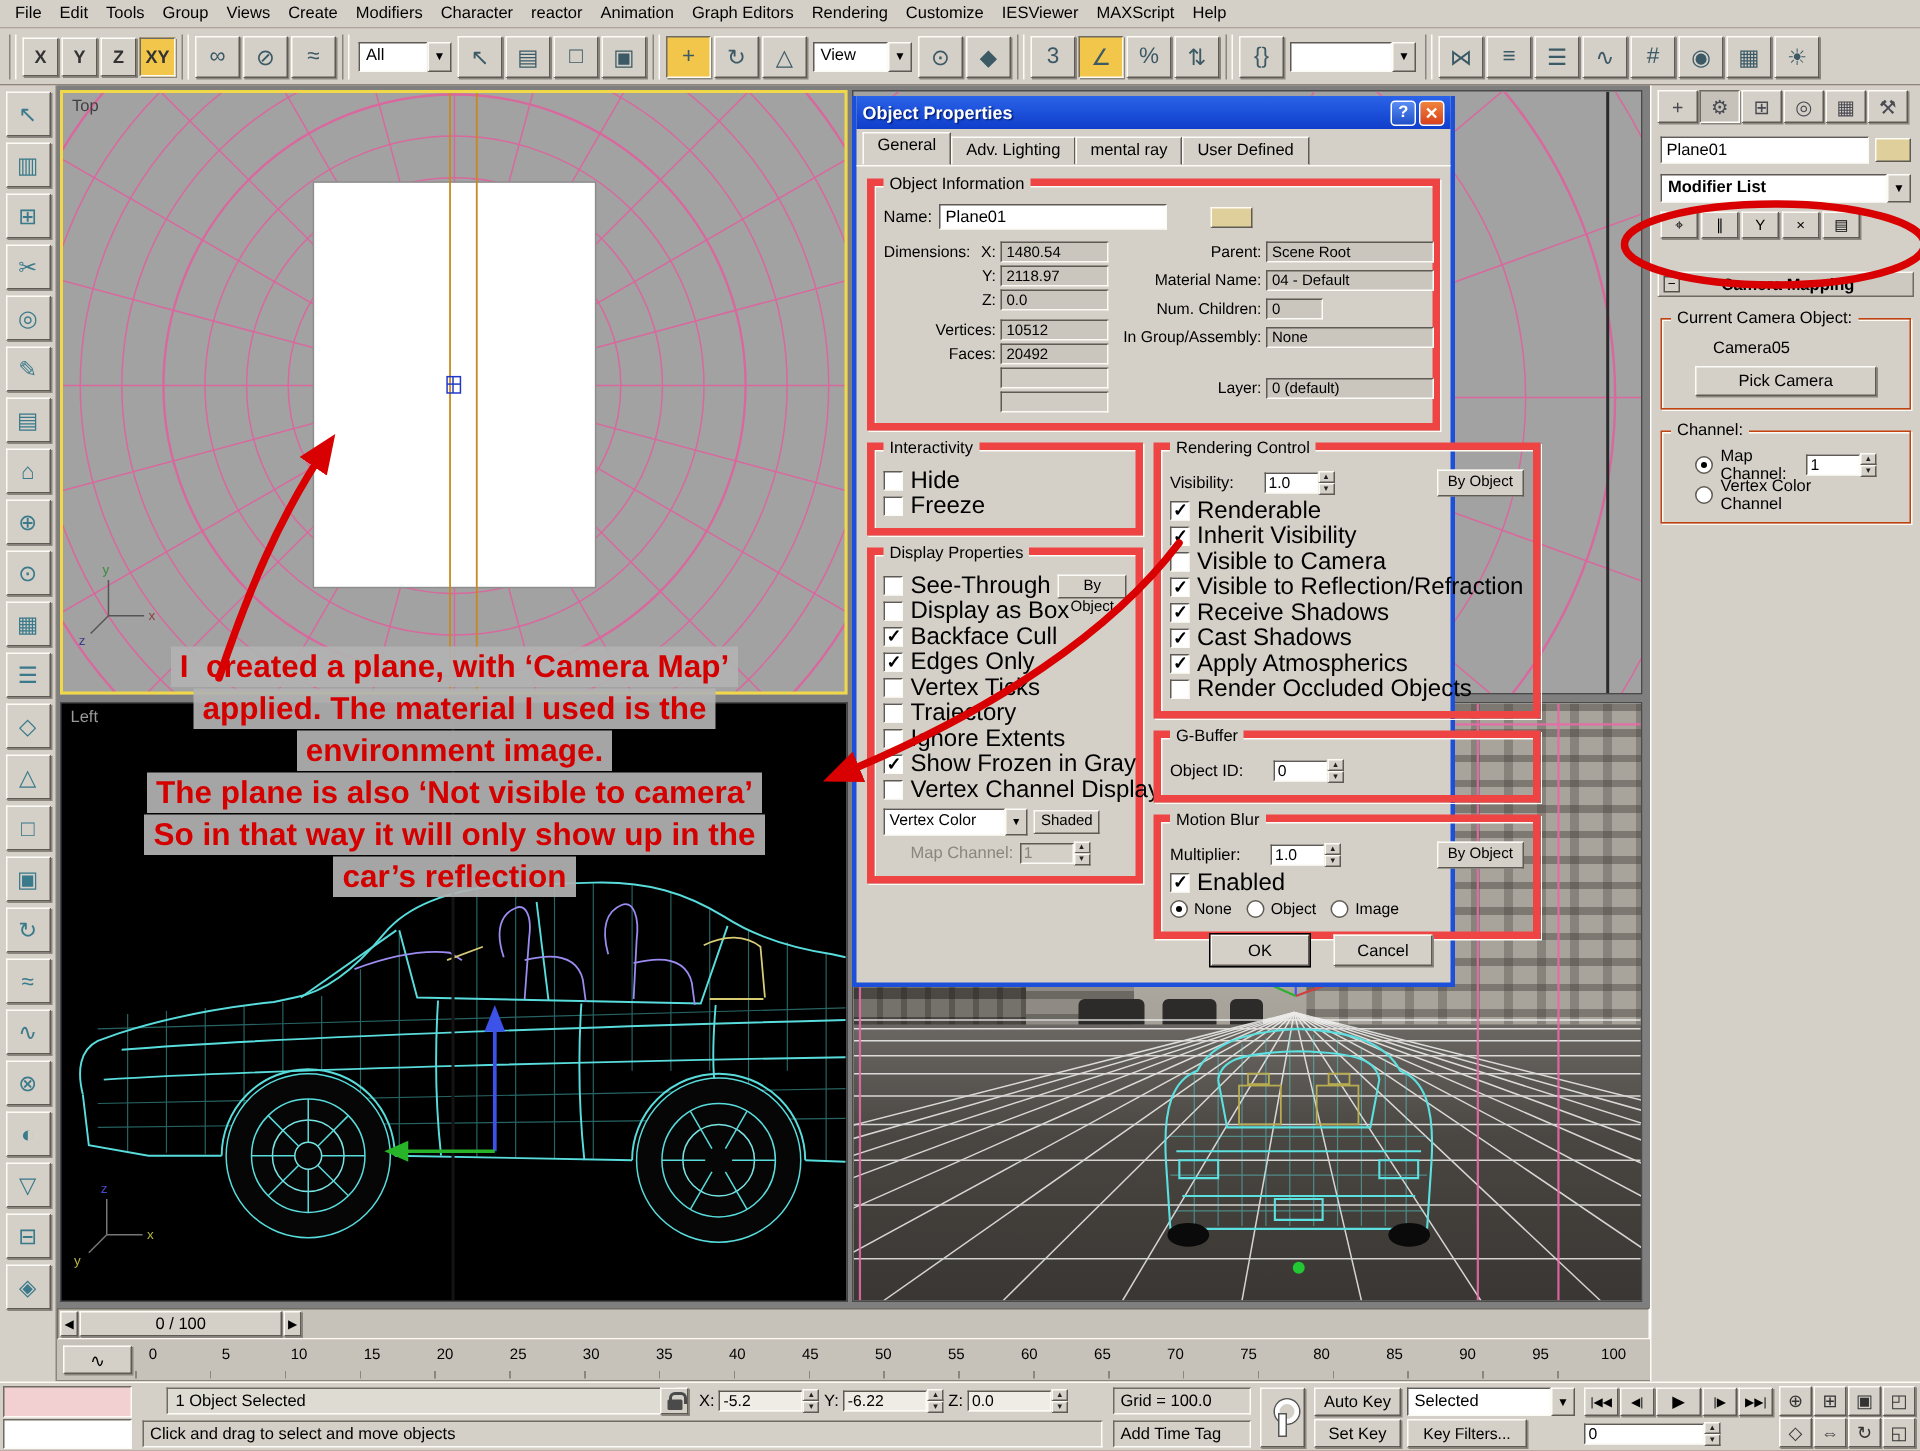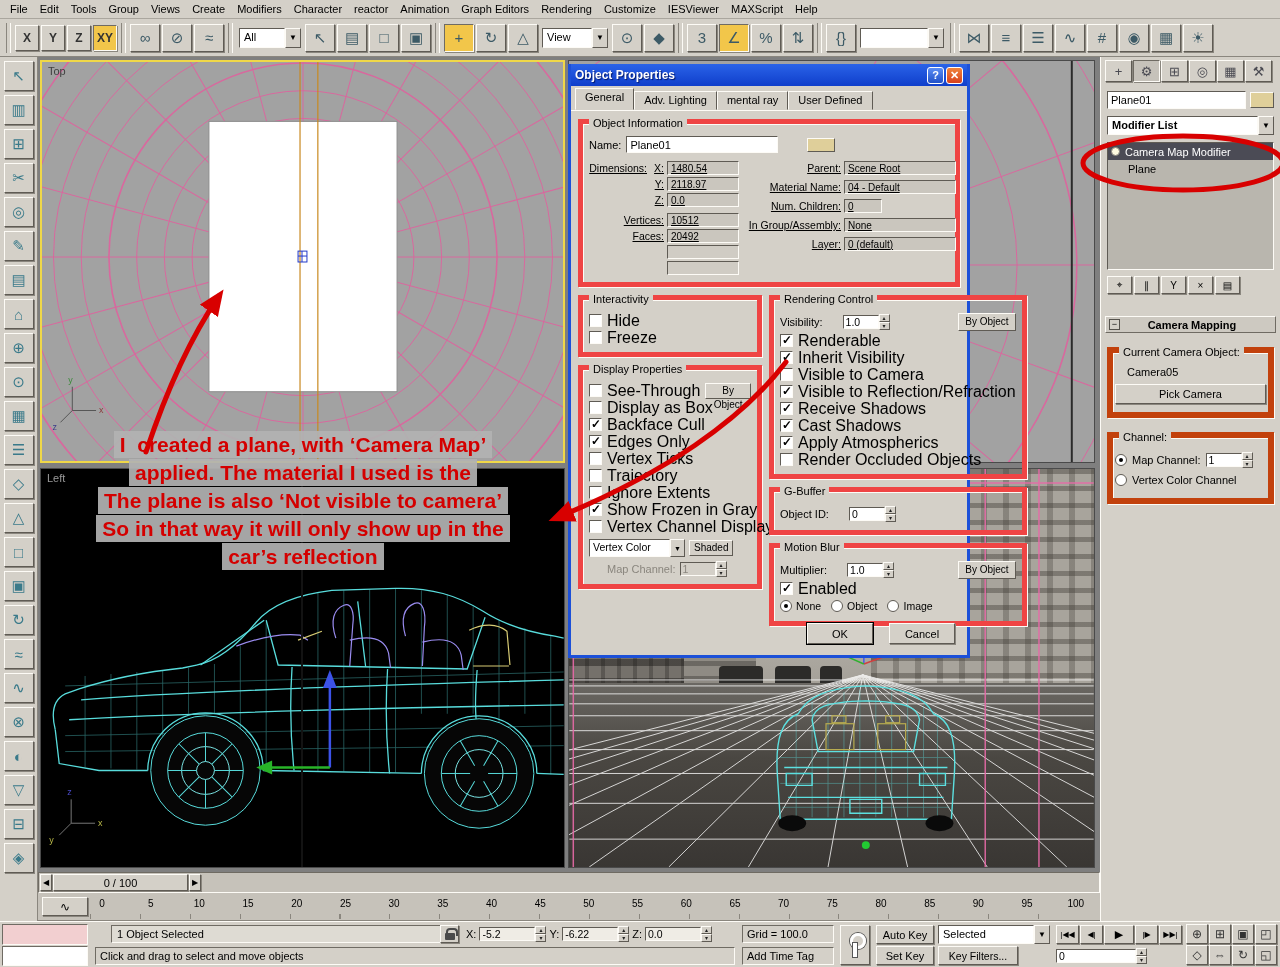--- a/index.html
+++ b/index.html
@@ -70,21 +70,21 @@
 .dlg-btn.close{background:linear-gradient(180deg,#f0843c,#d8401c);}
 .dlg-tabs{display:flex;align-items:flex-end;height:22px;padding-left:4px;margin-top:2px;}
 .tab{border:1px solid;border-color:#fdfbf6 #5f5b54 #d4d0c8 #fdfbf6;padding:2px 9px 3px;background:#d4d0c8;height:19px;position:relative;}
 .tab.on{height:22px;z-index:2;font-weight:normal;border-bottom-color:#d4d0c8;}
 .dlg-body{position:absolute;left:0;top:46px;right:0;bottom:0;border-top:1px solid #fdfbf6;padding:4px 7px;}
 .grp{position:relative;border:5px solid #ef4444;box-shadow:1px 1px 0 #fdfbf6,inset 1px 1px 0 #fdfbf6;margin-top:8px;padding:12px 6px 6px;}
 .grp-lbl{position:absolute;top:-7px;left:6px;background:#d4d0c8;padding:0 4px;font-size:11px;white-space:nowrap;}
 .oi-name-row{display:flex;align-items:center;gap:5px;margin-bottom:7px;}
 .oi-name{width:152px;}
 .swatch{width:28px;height:14px;background:#dfcf9a;border:1px solid;border-color:#fdfbf6 #5f5b54 #5f5b54 #fdfbf6;margin-left:24px;}
-.oi-cols{display:flex;gap:6px;text-decoration:underline;}
+.oi-cols{display:flex;gap:6px;}
 .oi-left{width:168px;}
 .oi-right{flex:1;}
 .oirow{display:flex;align-items:center;gap:3px;height:16px;}
 .l1{width:58px;text-align:right;font-size:10.5px;}
 .l2{width:14px;text-align:right;font-size:10.5px;}
 .lw{width:75px;text-align:right;font-size:10.5px;}
 .rl{width:96px;text-align:right;font-size:10.5px;}
 .rof{width:72px;}
 .rof.wide{width:112px;}
 .rof.tiny{width:38px;}
@@ -131,21 +131,21 @@
 #cp-stack{margin:7px 6px 0;height:128px;background:#b9b6ae;border:1px solid;border-color:#5f5b54 #fdfbf6 #fdfbf6 #5f5b54;overflow:hidden;}
 .stack-row{display:flex;align-items:center;gap:5px;height:17px;padding:0 3px;}
 .stack-row.sel{background:#4b4b55;color:#fff;}
 .stack-row .bulb{width:9px;height:9px;border-radius:50%;background:#fffbe0;border:1px solid #88847c;flex:none;}
 .stack-row.base{padding-left:20px;}
 #cp-stacktools{display:flex;gap:2px;margin:6px 6px 0;}
 #cp-stacktools .btn{width:25px;height:18px;font-size:10px;display:flex;align-items:center;justify-content:center;}
 .rollout-bar{display:flex;align-items:center;margin:22px 4px 0;height:17px;background:#cdc9c1;border:1px solid;border-color:#fdfbf6 #6f6b63 #6f6b63 #fdfbf6;position:relative;}
 .rollout-bar .minus{width:11px;height:11px;border:1px solid #55524c;font-size:9px;line-height:9px;text-align:center;margin:0 3px;background:#d4d0c8;}
 .rollout-bar .rtitle{flex:1;text-align:center;font-weight:bold;margin-right:14px;}
-.cp-grp{position:relative;border:6px solid #c2410c;box-shadow:1px 1px 0 #fdfbf6,inset 1px 1px 0 #fdfbf6;margin:14px 6px 0;padding:12px 2px 8px;}
+.cp-grp{position:relative;border:1px solid #c2410c;box-shadow:1px 1px 0 #fdfbf6,inset 1px 1px 0 #fdfbf6;margin:14px 6px 0;padding:12px 22px 8px;}
 #cp-camname{padding:1px 0 6px 12px;}
 #cp-pickcam{width:100%;height:20px;}
 .cp-rad-row{display:flex;align-items:center;gap:5px;height:20px;}
 
 
 #track-bar{position:absolute;left:38px;top:872px;width:1062px;height:21px;background:#c6c2ba;border:1px solid;border-color:#6f6b63 #fdfbf6 #fdfbf6 #6f6b63;}
 #tb-left-arrow,#tb-right-arrow{position:absolute;top:1px;width:12px;height:17px;font-size:8px;display:flex;align-items:center;justify-content:center;}
 #tb-left-arrow{left:1px;}
 #tb-right-arrow{left:150px;}
 #tb-handle{position:absolute;left:14px;top:1px;width:135px;height:17px;display:flex;align-items:center;justify-content:center;}
@@ -571,20 +571,23 @@
   </div>
 
   <div id="annotation">
       <div class="ann-row">
         <span class="ann-chip">I  created a plane, with ‘Camera Map’</span>
       </div>
       <div class="ann-row">
         <span class="ann-chip">applied. The material I used is the</span>
       </div>
       <div class="ann-row">
+        <span class="ann-chip">environment image.</span>
+      </div>
+      <div class="ann-row">
         <span class="ann-chip">The plane is also ‘Not visible to camera’</span>
       </div>
       <div class="ann-row">
         <span class="ann-chip">So in that way it will only show up in the</span>
       </div>
       <div class="ann-row">
         <span class="ann-chip">car’s reflection</span>
       </div>
     </div>
 
@@ -677,21 +680,21 @@
                 <span class="rofield rof tiny">
                   <span>0</span>
                 </span>
               </div>
             <div class="oirow" style="margin-top:3px;">
                 <span class="rl">In Group/Assembly:</span>
                 <span class="rofield rof wide">
                   <span>None</span>
                 </span>
               </div>
-            <div class="oirow" style="margin-top:3px;">
+            <div class="oirow" style="margin-top:18px;">
                 <span class="rl">Layer:</span>
                 <span class="rofield rof wide">
                   <span>0 (default)</span>
                 </span>
               </div>
           </div>
         </div>
       </div>
 
       <div class="dlg-cols">
@@ -885,29 +888,20 @@
     <div id="cp-name-row">
       <span id="cp-name" class="tfield">
           <span>Plane01</span>
         </span>
       <span id="cp-swatch"></span>
     </div>
     <div id="cp-modlist">
       <span class="dd-text">Modifier List</span>
       <span class="dd-btn">▼</span>
     </div>
-    <div id="cp-stack">
-        <div class="stack-row sel">
-          <span class="bulb"></span>
-          <span>Camera Map Modifier</span>
-        </div>
-        <div class="stack-row base">
-          <span>Plane</span>
-        </div>
-      </div>
     <div id="cp-stacktools">
         <button class="btn">⌖</button>
         <button class="btn">∥</button>
         <button class="btn">Y</button>
         <button class="btn">×</button>
         <button class="btn">▤</button>
       </div>
     <div class="rollout-bar">
       <span class="minus">−</span>
       <span class="rtitle">Camera Mapping</span>

